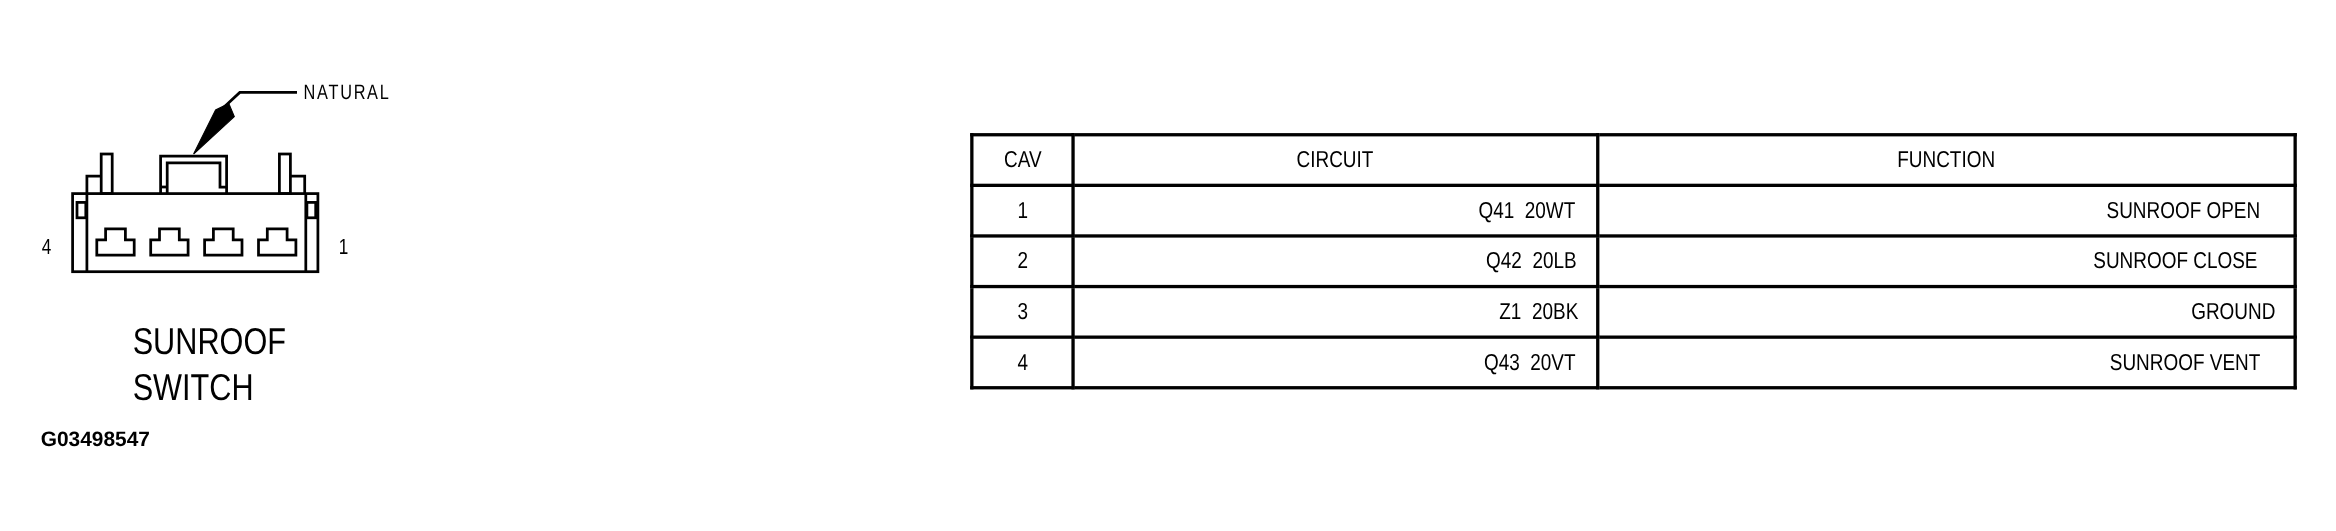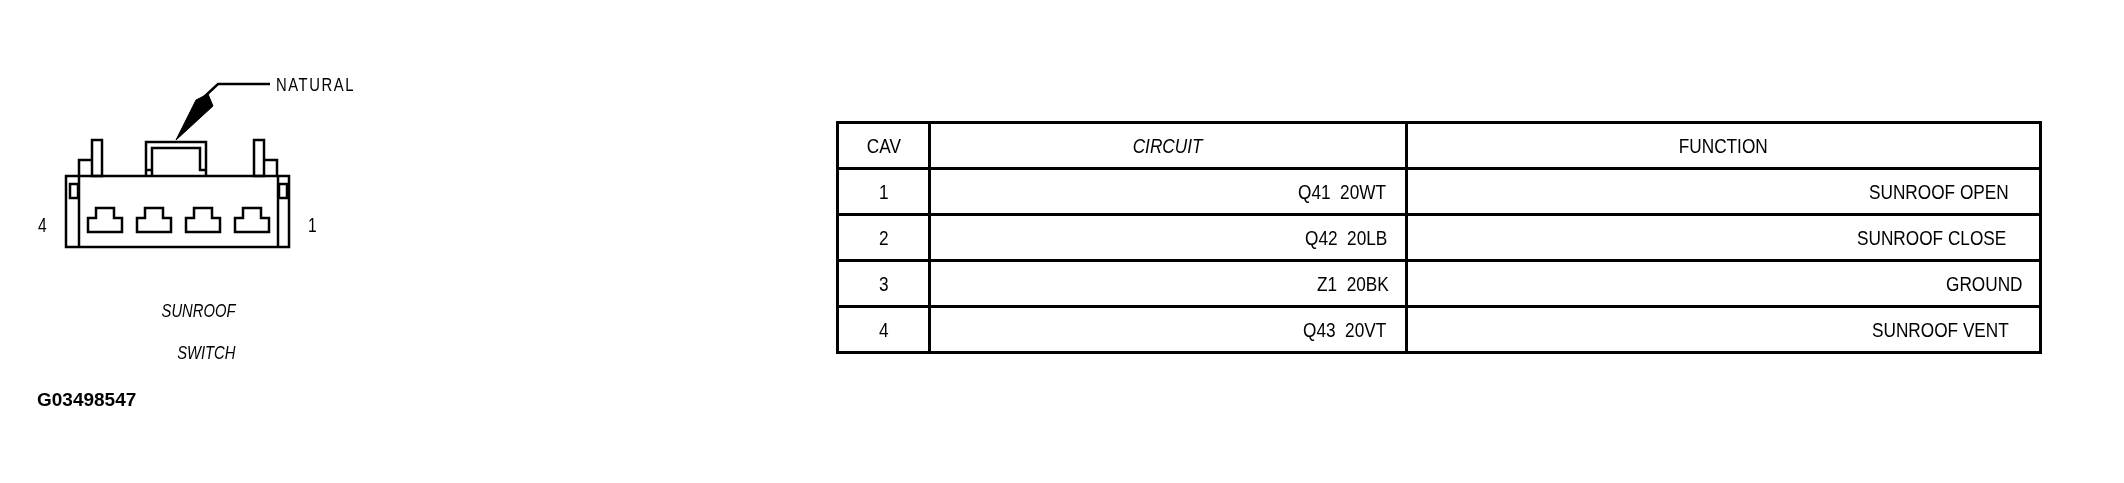--- a/index.html
+++ b/index.html
@@ -2,35 +2,35 @@
 <html><head>
 <meta charset="utf-8">
 <style>
   html, body { margin: 0; padding: 0; background: #ffffff; }
   body { width: 2124px; height: 483px; position: relative; overflow: hidden;
          font-family: "Liberation Sans", "DejaVu Sans", sans-serif; color: #000; }
   #connector-svg { position: absolute; left: 0; top: 0; }
   .pin-label { position: absolute; font-size: 20px; transform: scaleX(0.78); transform-origin: left top; }
   .callout-label { position: absolute; left: 276px; top: 74px; font-size: 19px; letter-spacing: 2px;
                    transform: scaleX(0.78); transform-origin: left top; }
-  .title-block { position: absolute; left: 108px; top: 290px; width: 140px; text-align: right;
-                 font-size: 18px; line-height: 42px; font-style: italic; }
+  .title-block { position: absolute; left: 108px; top: 290px; width: 140px; text-align: left;
+                 font-size: 34px; line-height: 42px; }
   .title-block span { display: block; transform: scaleX(0.82); }
   .fig-id { position: absolute; left: 37px; top: 389px; font-size: 19px; font-weight: bold; text-align: center; }
 
-  table.cav-table { position: absolute; left: 836px; top: 121px; border-collapse: collapse;
+  table.cav-table { position: absolute; left: 882px; top: 121px; border-collapse: collapse;
                     border: 3px solid #000000; }
   table.cav-table td, table.cav-table th { border: 3px solid #000; padding: 0; height: 43px;
                     font-weight: normal; font-size: 21px; }
   .cell-inner { display: inline-block; transform: scaleX(0.82); transform-origin: left center; white-space: nowrap; }
   .center .cell-inner { transform-origin: center center; }
   th.center, td.center { text-align: center; }
   td.left { text-align: right; padding-left: 11px; }
   .col-cav { width: 89px; }
-  .col-circuit { width: 474px; font-style: italic; }
+  .col-circuit { width: 474px; }
   .col-function { width: 631px; }
 </style>
 </head>
 <body>
 
 <svg id="connector-svg" width="420" height="300" xmlns="http://www.w3.org/2000/svg" fill="none" stroke="#000" stroke-width="2.5">
 
   <g>
     <polyline points="270,84 218,84 203,98"></polyline>
     <polygon points="208,94 196,100 176,140 213,106" fill="#000" stroke="#000" stroke-width="1"></polygon>

